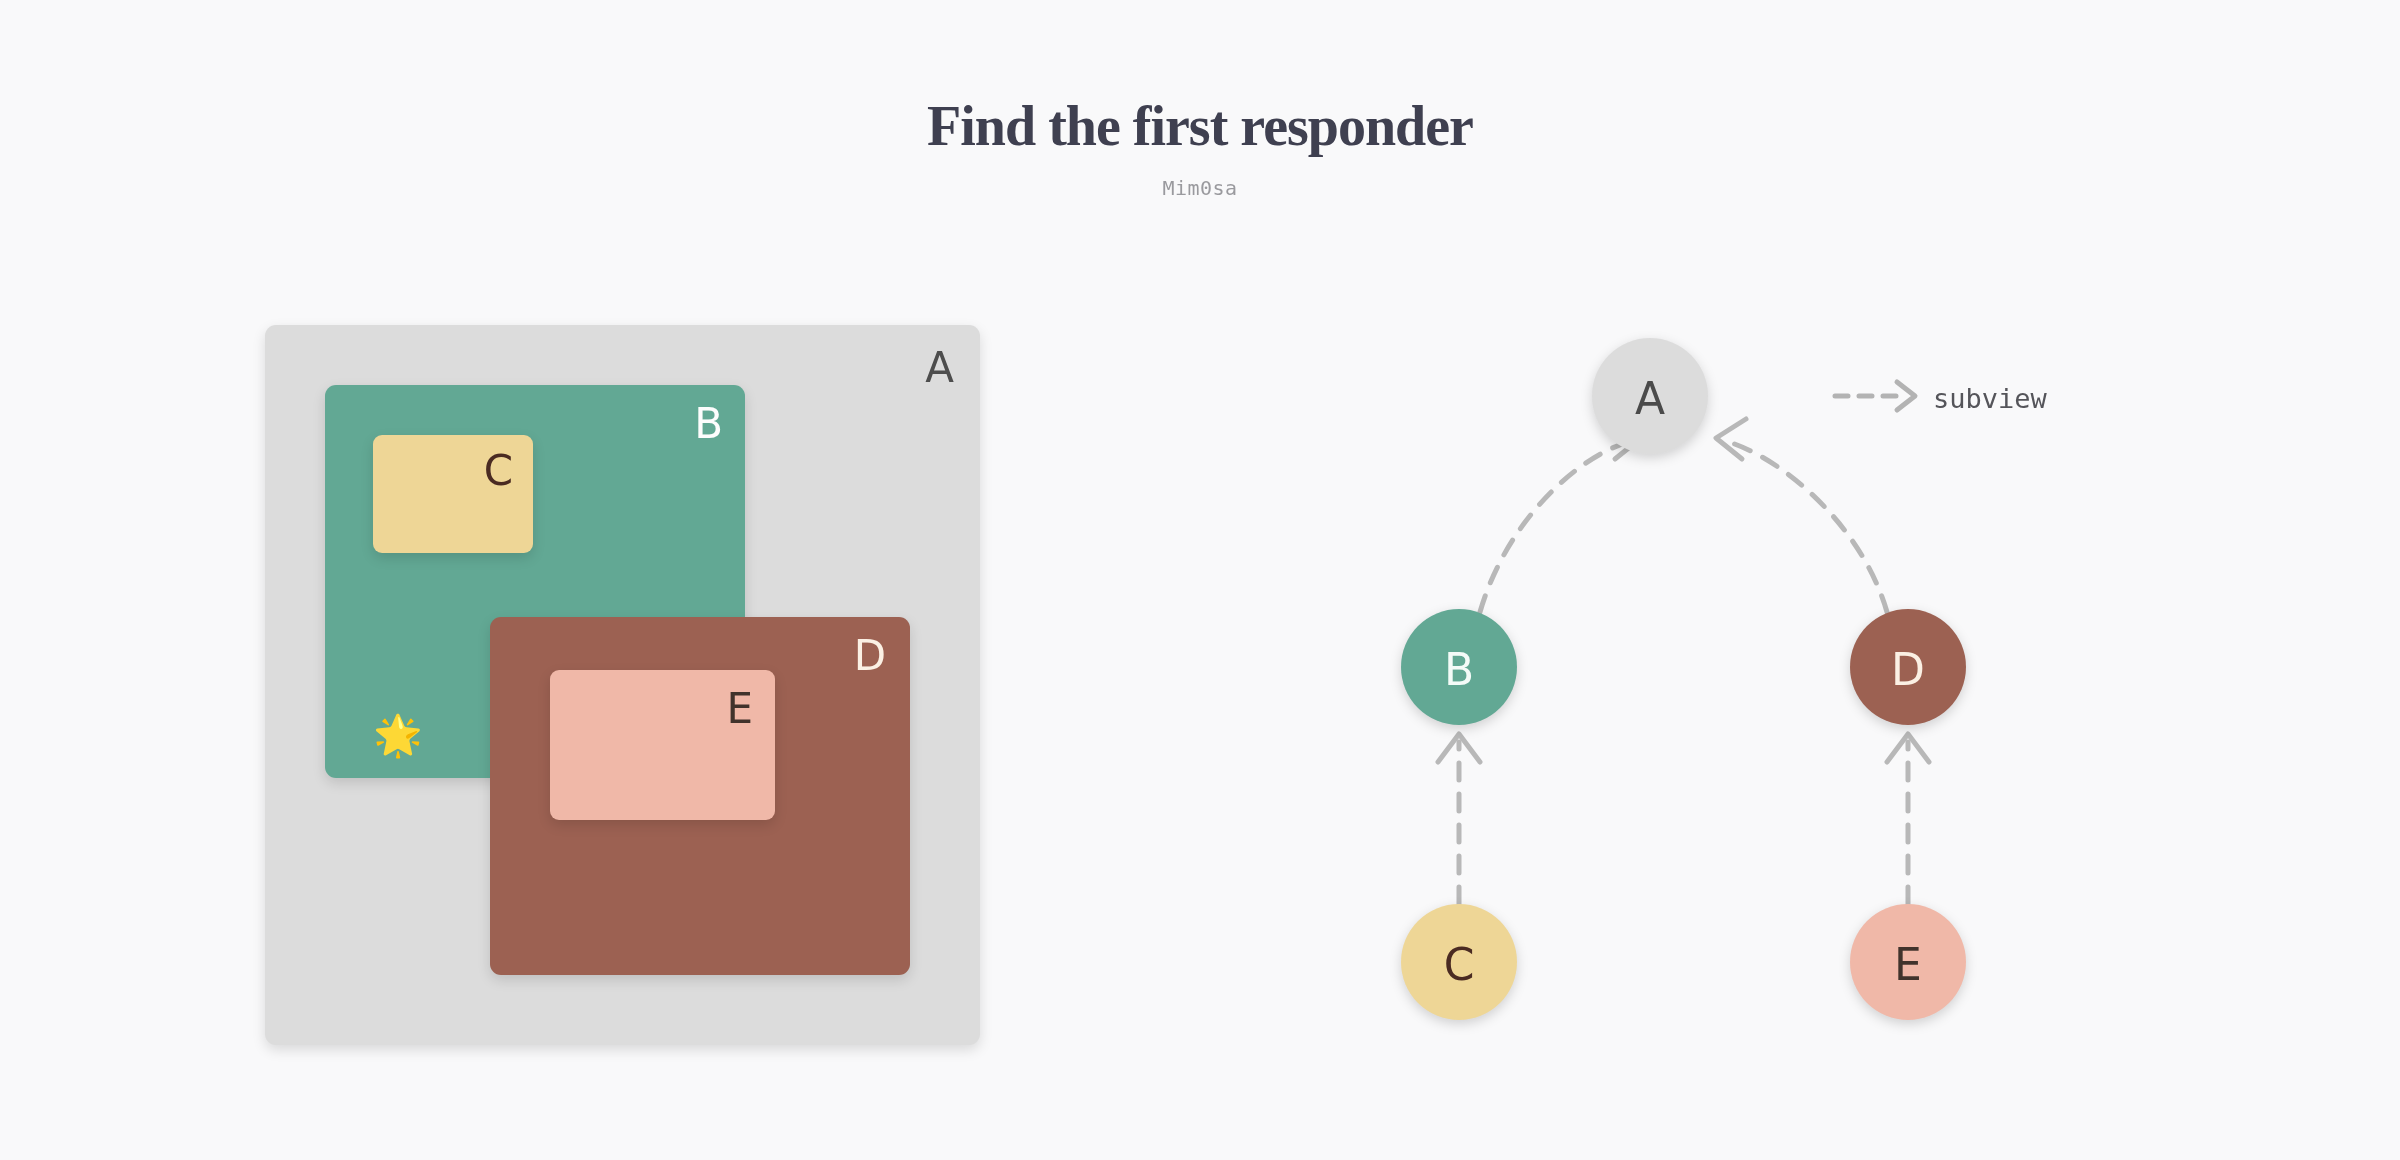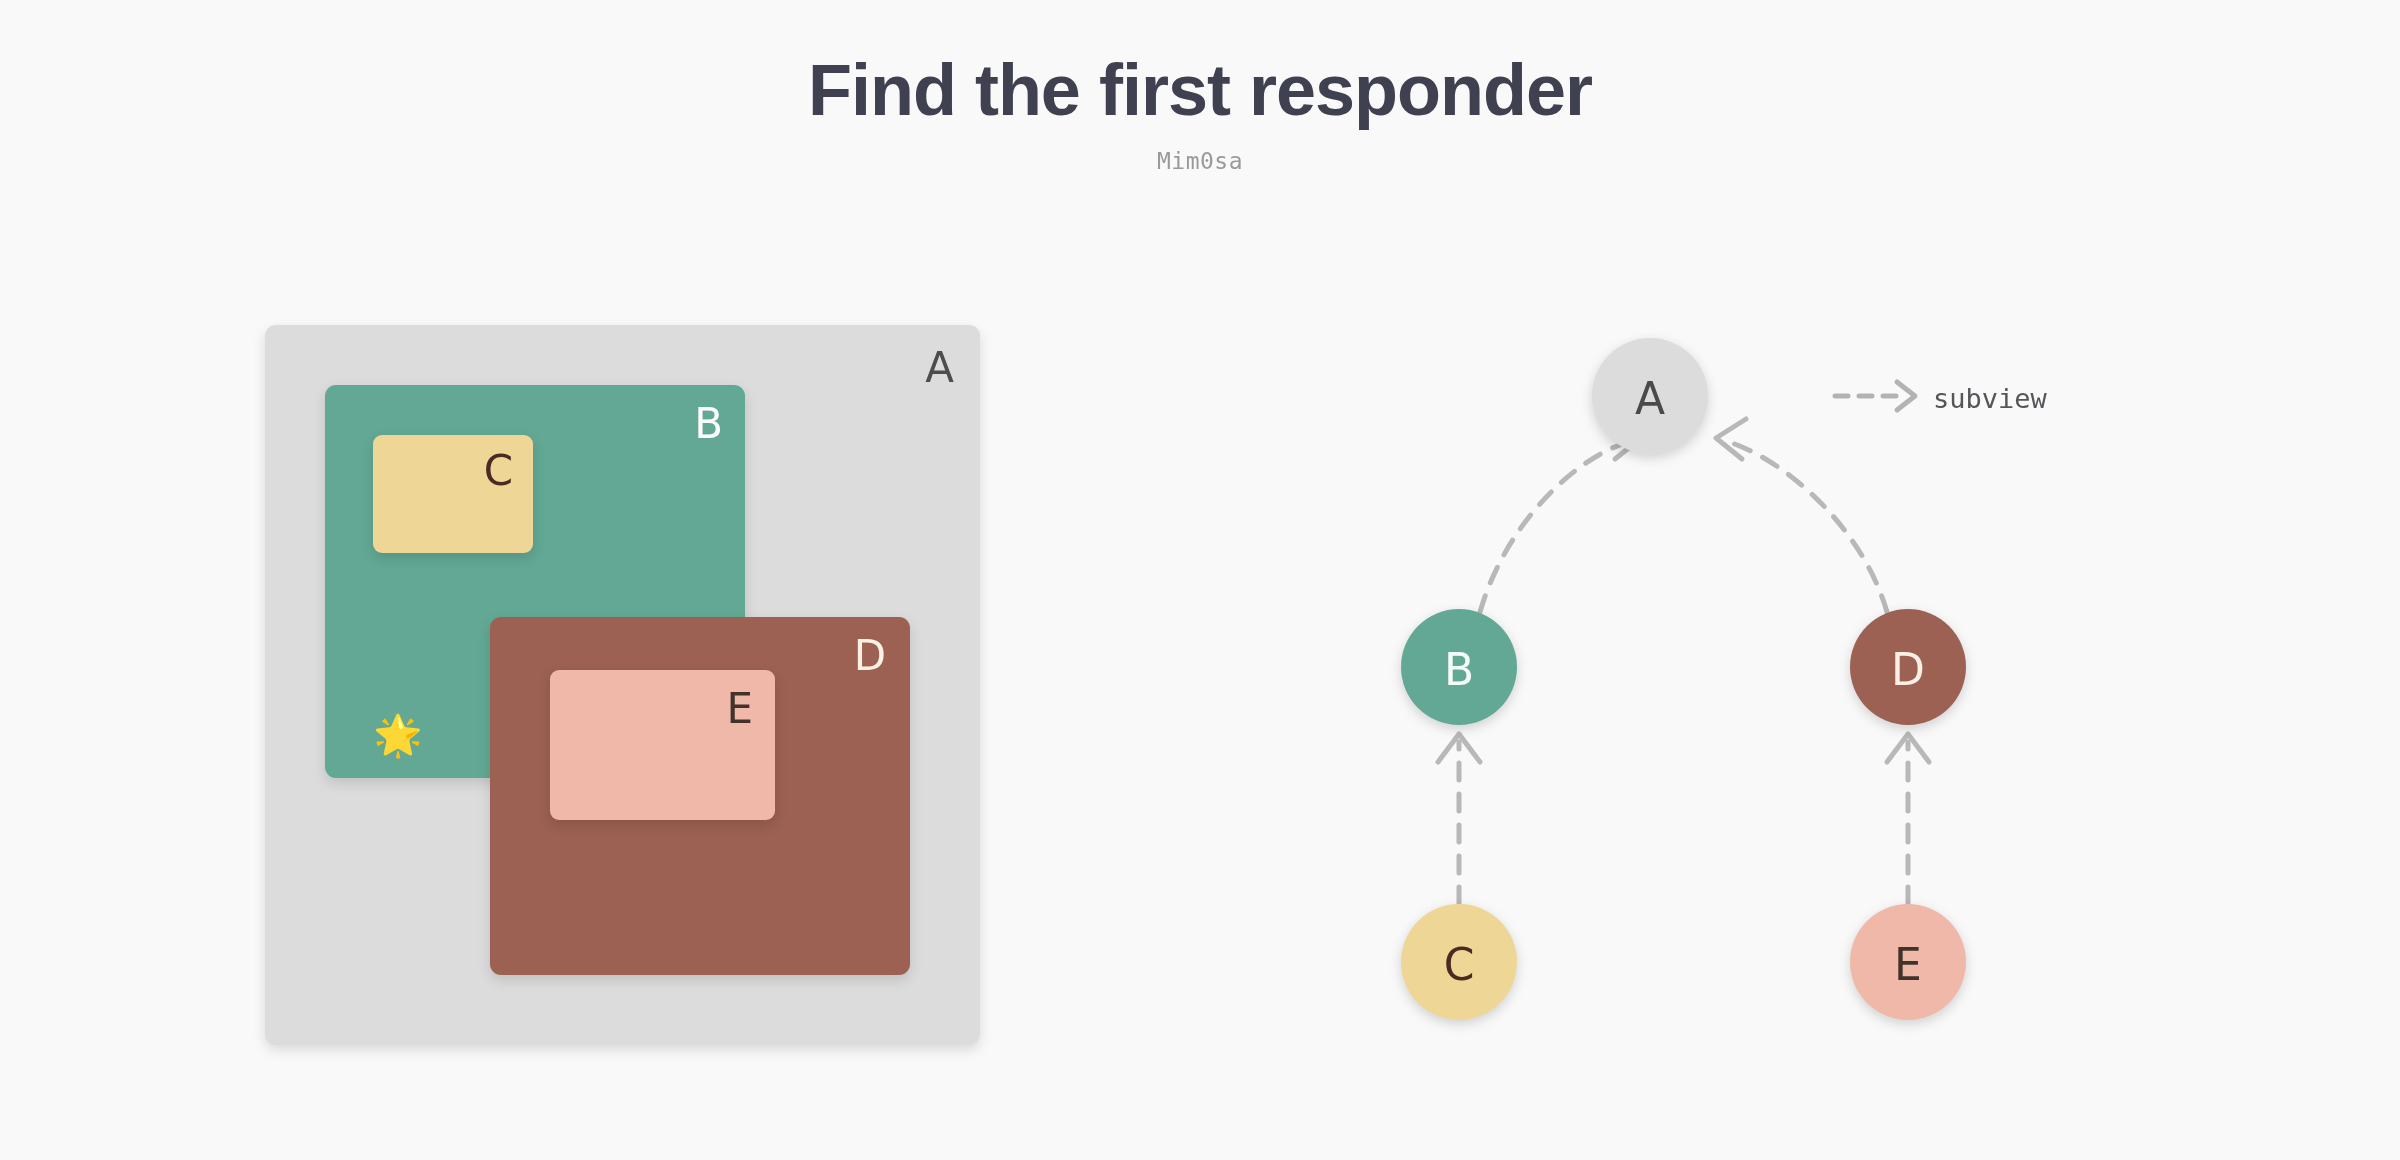--- a/index.html
+++ b/index.html
@@ -18,33 +18,33 @@
   
   #header {
     position: absolute;
     top: 0;
     left: 0;
     width: 2400px;
     text-align: center;
   }
   #title {
     margin: 0;
-    padding-top: 54px;
-    font-family: Liberation Sans, sans-serif;
-    font-size: 72px;
+    padding-top: 98px;
+    font-family: Liberation Serif, serif;
+    font-size: 56px;
     font-weight: bold;
     letter-spacing: -1px;
     color: #3f4050;
     line-height: 1;
   }
   #subtitle {
     margin: 0;
     padding-top: 22px;
     font-family: "DejaVu Sans Mono", monospace;
-    font-size: 23px;
+    font-size: 20px;
     color: #9a9a9e;
     letter-spacing: 0.5px;
   }
 
   
   #views-panel {
     position: absolute;
     left: 265px;
     top: 325px;
     width: 715px;

